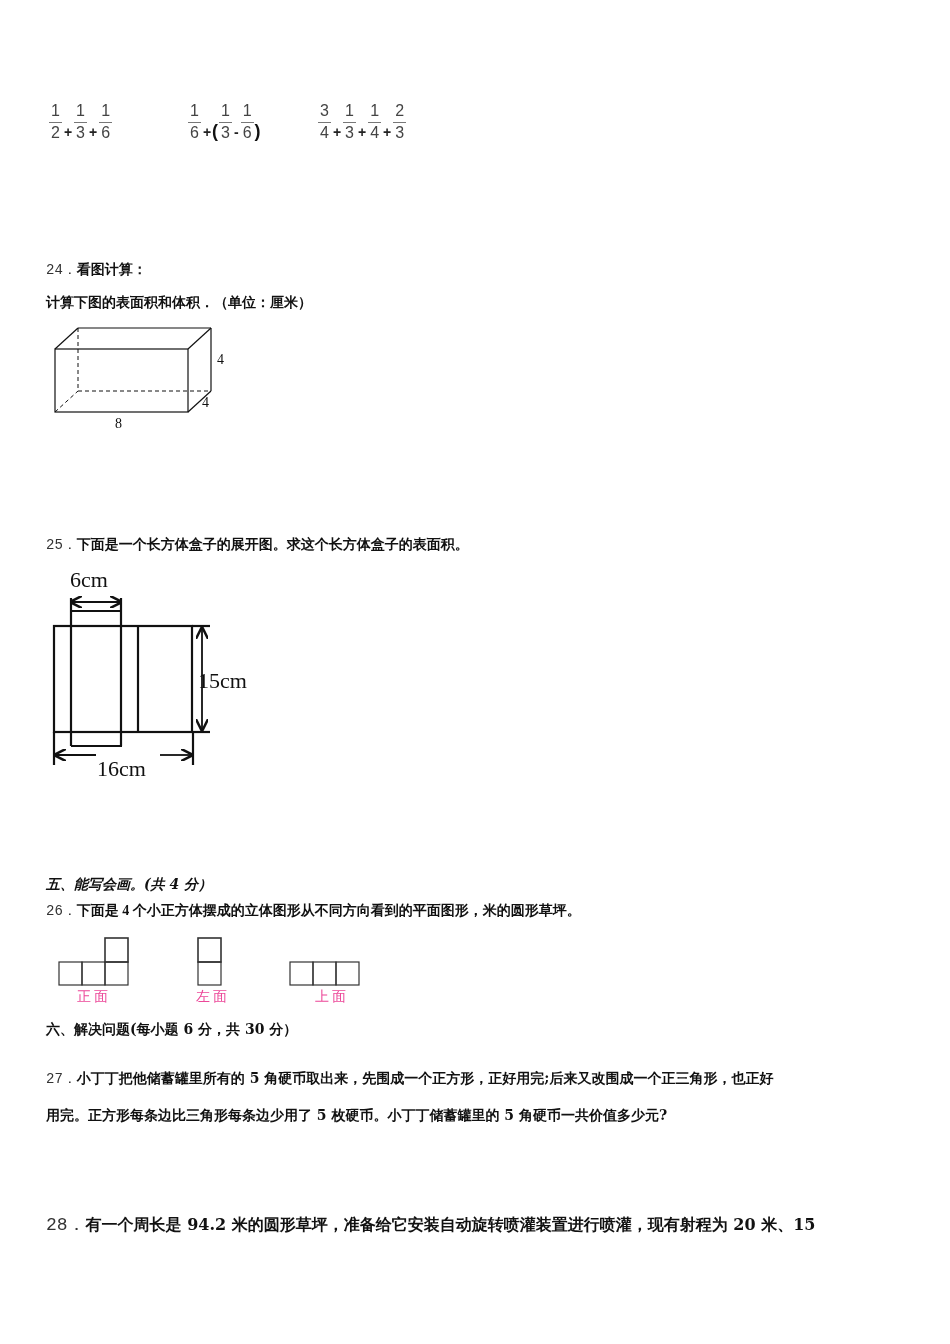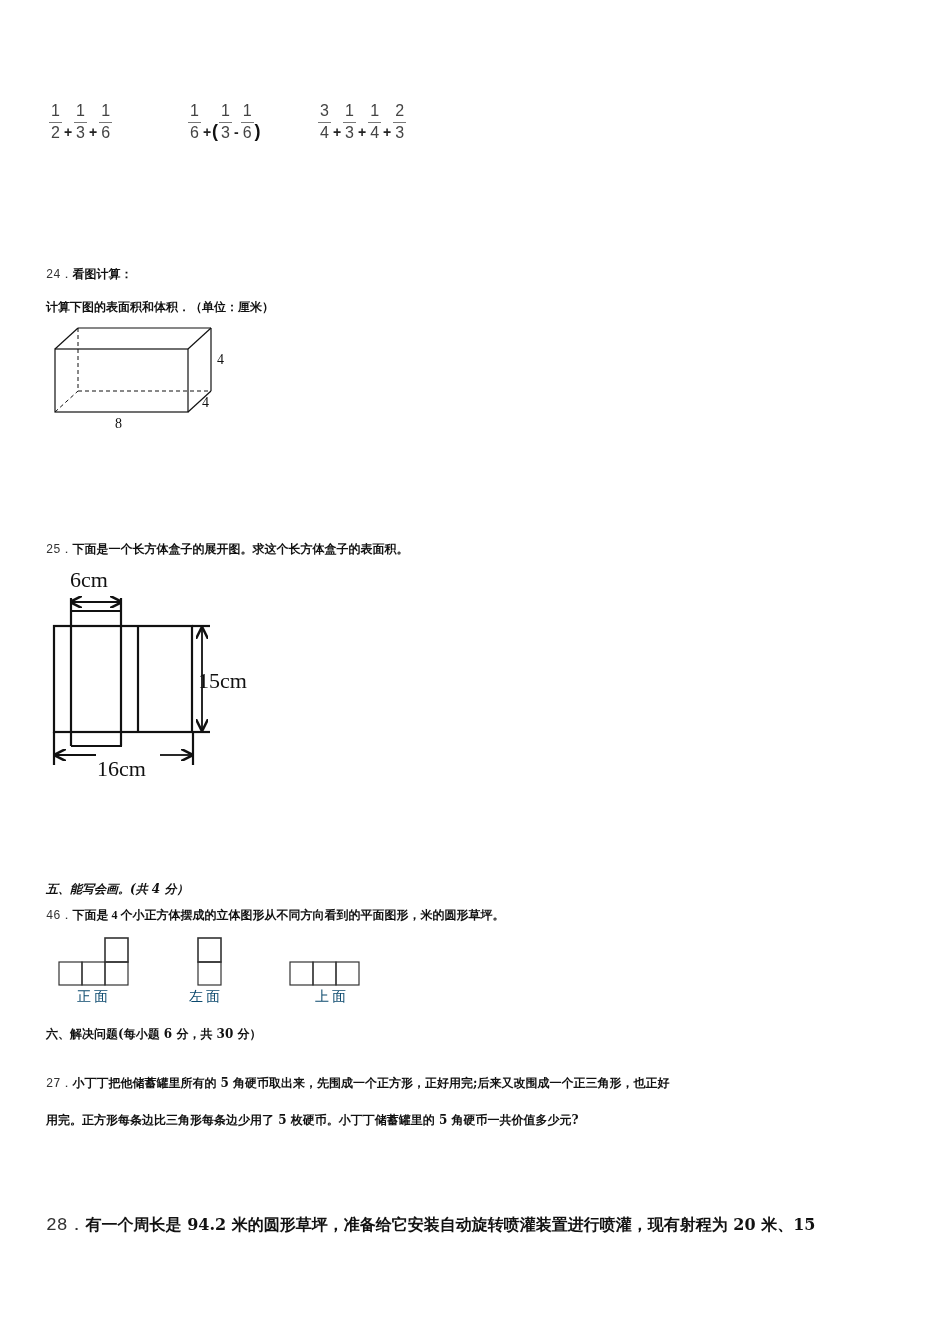--- a/index.html
+++ b/index.html
@@ -4,35 +4,35 @@
   <style>
     html, body { margin: 0; padding: 0; background: #ffffff; }
     body {
       width: 950px; height: 1344px; position: relative; overflow: hidden;
       font-family: "DejaVu Serif", "Liberation Serif", serif;
       color: #111;
     }
     .abs { position: absolute; }
     .line {
       position: absolute; left: 46px; white-space: nowrap;
-      font-size: 12px; line-height: 24px;
+      font-size: 14px; line-height: 15px;
     }
     .qnum { font-family: "Liberation Mono", "DejaVu Sans Mono", monospace; color: #333; font-weight: normal; }
     .bold { font-weight: bold; }
     .num { font-family: "Liberation Serif", serif; font-weight: bold; }
     
     .expr { position: absolute; top: 102px; display: flex; align-items: center; font-family: "Liberation Sans", "DejaVu Sans", sans-serif; color: #444; }
     .frac { display: inline-flex; flex-direction: column; align-items: center; margin: 0 1px; }
     .frac .n { font-size: 16px; line-height: 18px; padding: 0 2px; }
     .frac .bar { width: 100%; min-width: 12px; border-top: 1px solid #777; margin: 2px 0 1px 0; }
     .frac .d { font-size: 16px; line-height: 18px; padding: 0 2px; }
     .op { font-size: 14px; margin: 20px 1px 0 1px; color: #222; font-weight: bold; }
     .paren { font-size: 18px; margin-top: 18px; color: #111; font-weight: bold; }
     svg text { font-family: "Liberation Serif", "DejaVu Serif", serif; }
-    .viewlabel { position: absolute; font-size: 14px; color: #0c4a6e; font-family: "DejaVu Serif", serif; letter-spacing: 3px; }
+    .viewlabel { position: absolute; font-size: 14px; color: #ec4899; font-family: "DejaVu Serif", serif; letter-spacing: 3px; }
   </style>
 </head>
 <body>
 
 <div class="expr" style="left:48px;">
   <span class="frac">
       <span class="n">1</span>
       <span class="bar"></span>
       <span class="d">2</span>
     </span>
@@ -159,41 +159,41 @@
     <line x1="15" y1="195" x2="56" y2="195" marker-start="url(#arr)"></line>
     <line x1="120" y1="195" x2="152" y2="195" marker-end="url(#arr)"></line>
   </g>
   <text x="30" y="27" font-size="22" fill="#111">6cm</text>
   <text x="158" y="128" font-size="22" fill="#111">15cm</text>
   <text x="57" y="216" font-size="22" fill="#111">16cm</text>
 </svg>
 
 <div class="line bold" style="top:877px;font-style:italic;">五、能写会画。(共 4 分）</div>
 <div class="line" style="top:903px;">
-  <span class="qnum">46．</span><span class="bold">下面是</span><span class="num"> </span><span class="num">4</span><span class="num"> </span><span class="bold">个小正方体摆成的立体图形从不同方向看到的平面图形，米的圆形草坪。</span>
+  <span class="qnum">26．</span><span class="bold">下面是</span><span class="num"> </span><span class="num">4</span><span class="num"> </span><span class="bold">个小正方体摆成的立体图形从不同方向看到的平面图形，米的圆形草坪。</span>
 </div>
 
 <svg class="abs" style="left:50px; top:930px;" width="330" height="60">
   <g stroke="#333" stroke-width="1.2" fill="none">
 
     <rect x="9" y="32" width="23" height="23"></rect>
     <rect x="32" y="32" width="23" height="23"></rect>
     <rect x="55" y="32" width="23" height="23"></rect>
     <rect x="55" y="8" width="23" height="24" stroke-width="1.6"></rect>
 
     <rect x="148" y="8" width="23" height="24" stroke-width="1.6"></rect>
     <rect x="148" y="32" width="23" height="23"></rect>
 
     <rect x="240" y="32" width="23" height="23"></rect>
     <rect x="263" y="32" width="23" height="23"></rect>
     <rect x="286" y="32" width="23" height="23"></rect>
   </g>
 </svg>
 <div class="viewlabel" style="left:77px; top:988px;">正面</div>
-<div class="viewlabel" style="left:189px; top:988px;">左面</div>
+<div class="viewlabel" style="left:196px; top:988px;">左面</div>
 <div class="viewlabel" style="left:315px; top:988px;">上面</div>
 
 <div class="line bold" style="top:1022px;text-align:center;">六、解决问题(每小题 6 分，共 30 分）</div>
 <div class="line" style="top:1071px;">
   <span class="qnum">27．</span><span class="bold">小丁丁把他储蓄罐里所有的 5 角硬币取出来，先围成一个正方形，正好用完;后来又改围成一个正三角形，也正好</span>
 </div>
 <div class="line bold" style="top:1108px;">用完。正方形每条边比三角形每条边少用了 5 枚硬币。小丁丁储蓄罐里的 5 角硬币一共价值多少元?</div>
 
 <div class="line" style="top:1215px; font-size:16px; line-height:20px;">
   <span class="qnum" style="font-size:18px;">28．</span><span class="bold">有一个周长是 94.2 米的圆形草坪，准备给它安装自动旋转喷灌装置进行喷灌，现有射程为 20 米、15</span>

